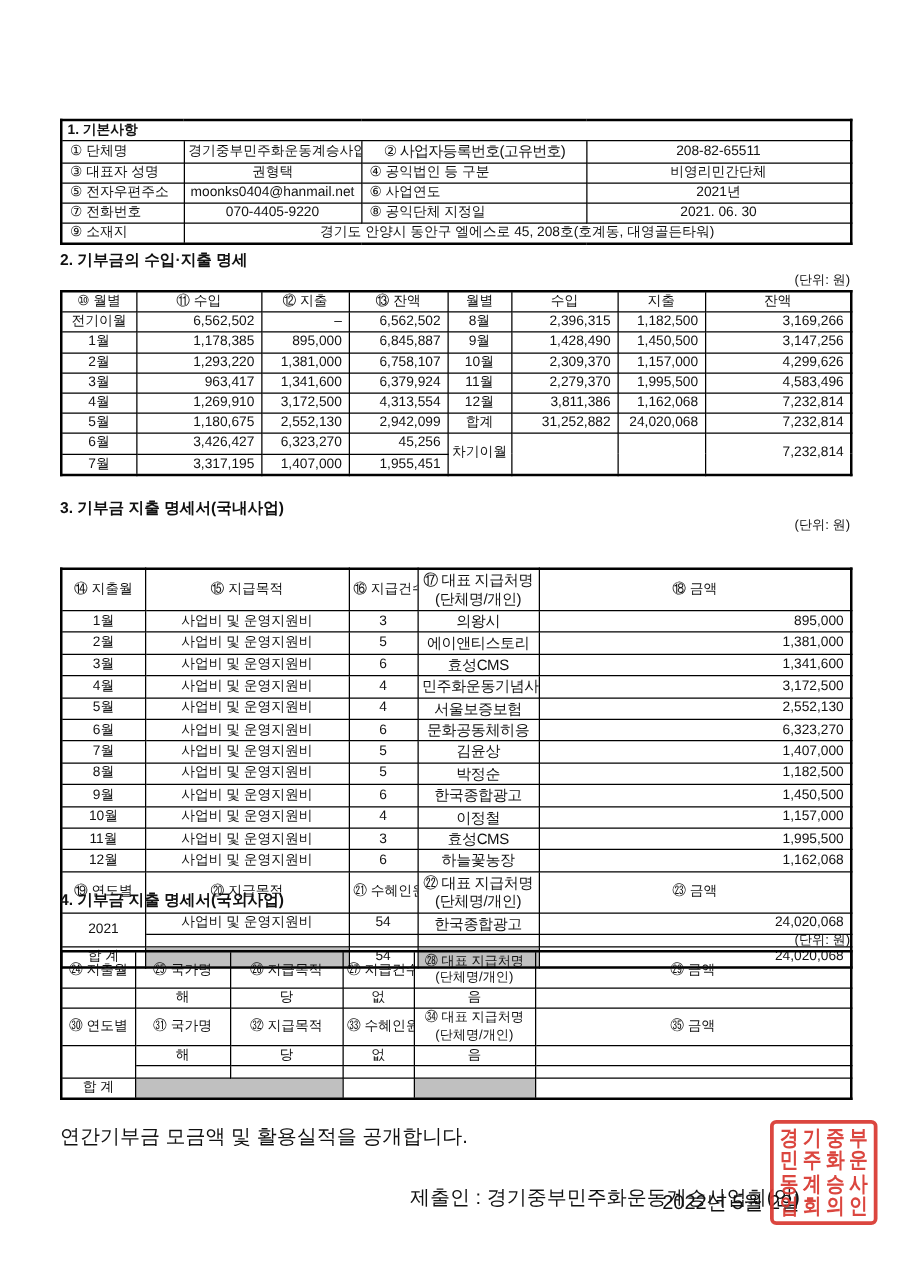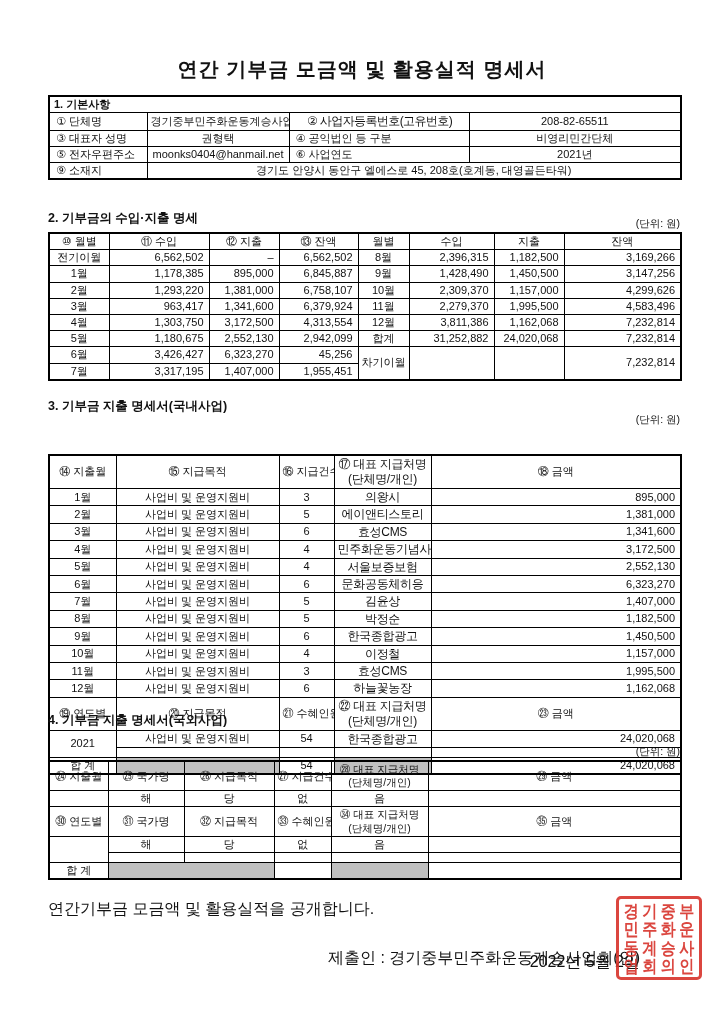--- a/index.html
+++ b/index.html
@@ -44,21 +44,20 @@
     color:#d8372f; font-weight:bold; font-size:15px; line-height:1;
     text-align:center; opacity:0.92;
   }
   .seal span { display:block; transform:scaleY(1.15); }
 </style>
 </head>
 <body>
 
 <div class="page">
 
-  <div class="doc-title">연간 기부금 모금액 및 활용실적 명세서</div>
 
   <div class="abs" style="top:95px;">
     <table class="t1">
       <colgroup>
           <col style="width:98px">
           <col style="width:142px">
           <col style="width:180px">
           <col style="width:212px">
         </colgroup>
       <tbody>
@@ -77,28 +76,34 @@
             <td class="lbl">④ 공익법인 등 구분</td>
             <td>비영리민간단체</td>
           </tr>
           <tr>
             <td class="lbl">⑤ 전자우편주소</td>
             <td>moonks0404@hanmail.net</td>
             <td class="lbl">⑥ 사업연도</td>
             <td>2021년</td>
           </tr>
           <tr>
+            <td class="lbl">⑦ 전화번호</td>
+            <td>070-4405-9220</td>
+            <td class="lbl">⑧ 공익단체 지정일</td>
+            <td>2021. 06. 30</td>
+          </tr>
+          <tr>
             <td class="lbl">⑨ 소재지</td>
             <td colspan="3">경기도 안양시 동안구 엘에스로 45, 208호(호계동, 대영골든타워)</td>
           </tr>
         </tbody>
     </table>
   </div>
 
-  <div class="abs sec-title" style="top:200px;margin-top:10px;">2. 기부금의 수입·지출 명세</div>
+  <div class="abs sec-title" style="top:200px;">2. 기부금의 수입·지출 명세</div>
   <div class="abs unit" style="top:217px;">(단위: 원)</div>
   <div class="abs" style="top:232px;">
     <table class="t2">
       <colgroup>
           <col style="width:60px">
           <col style="width:100px">
           <col style="width:70px">
           <col style="width:79px">
           <col style="width:51px">
           <col style="width:85px">
@@ -151,21 +156,21 @@
             <td class="num">963,417</td>
             <td class="num">1,341,600</td>
             <td class="num">6,379,924</td>
             <td>11월</td>
             <td class="num">2,279,370</td>
             <td class="num">1,995,500</td>
             <td class="num">4,583,496</td>
           </tr>
           <tr>
             <td>4월</td>
-            <td class="num">1,303,750</td>
+            <td class="num">1,269,910</td>
             <td class="num">3,172,500</td>
             <td class="num">4,313,554</td>
             <td>12월</td>
             <td class="num">3,811,386</td>
             <td class="num">1,162,068</td>
             <td class="num">7,232,814</td>
           </tr>
           <tr>
             <td>5월</td>
             <td class="num">1,180,675</td>

